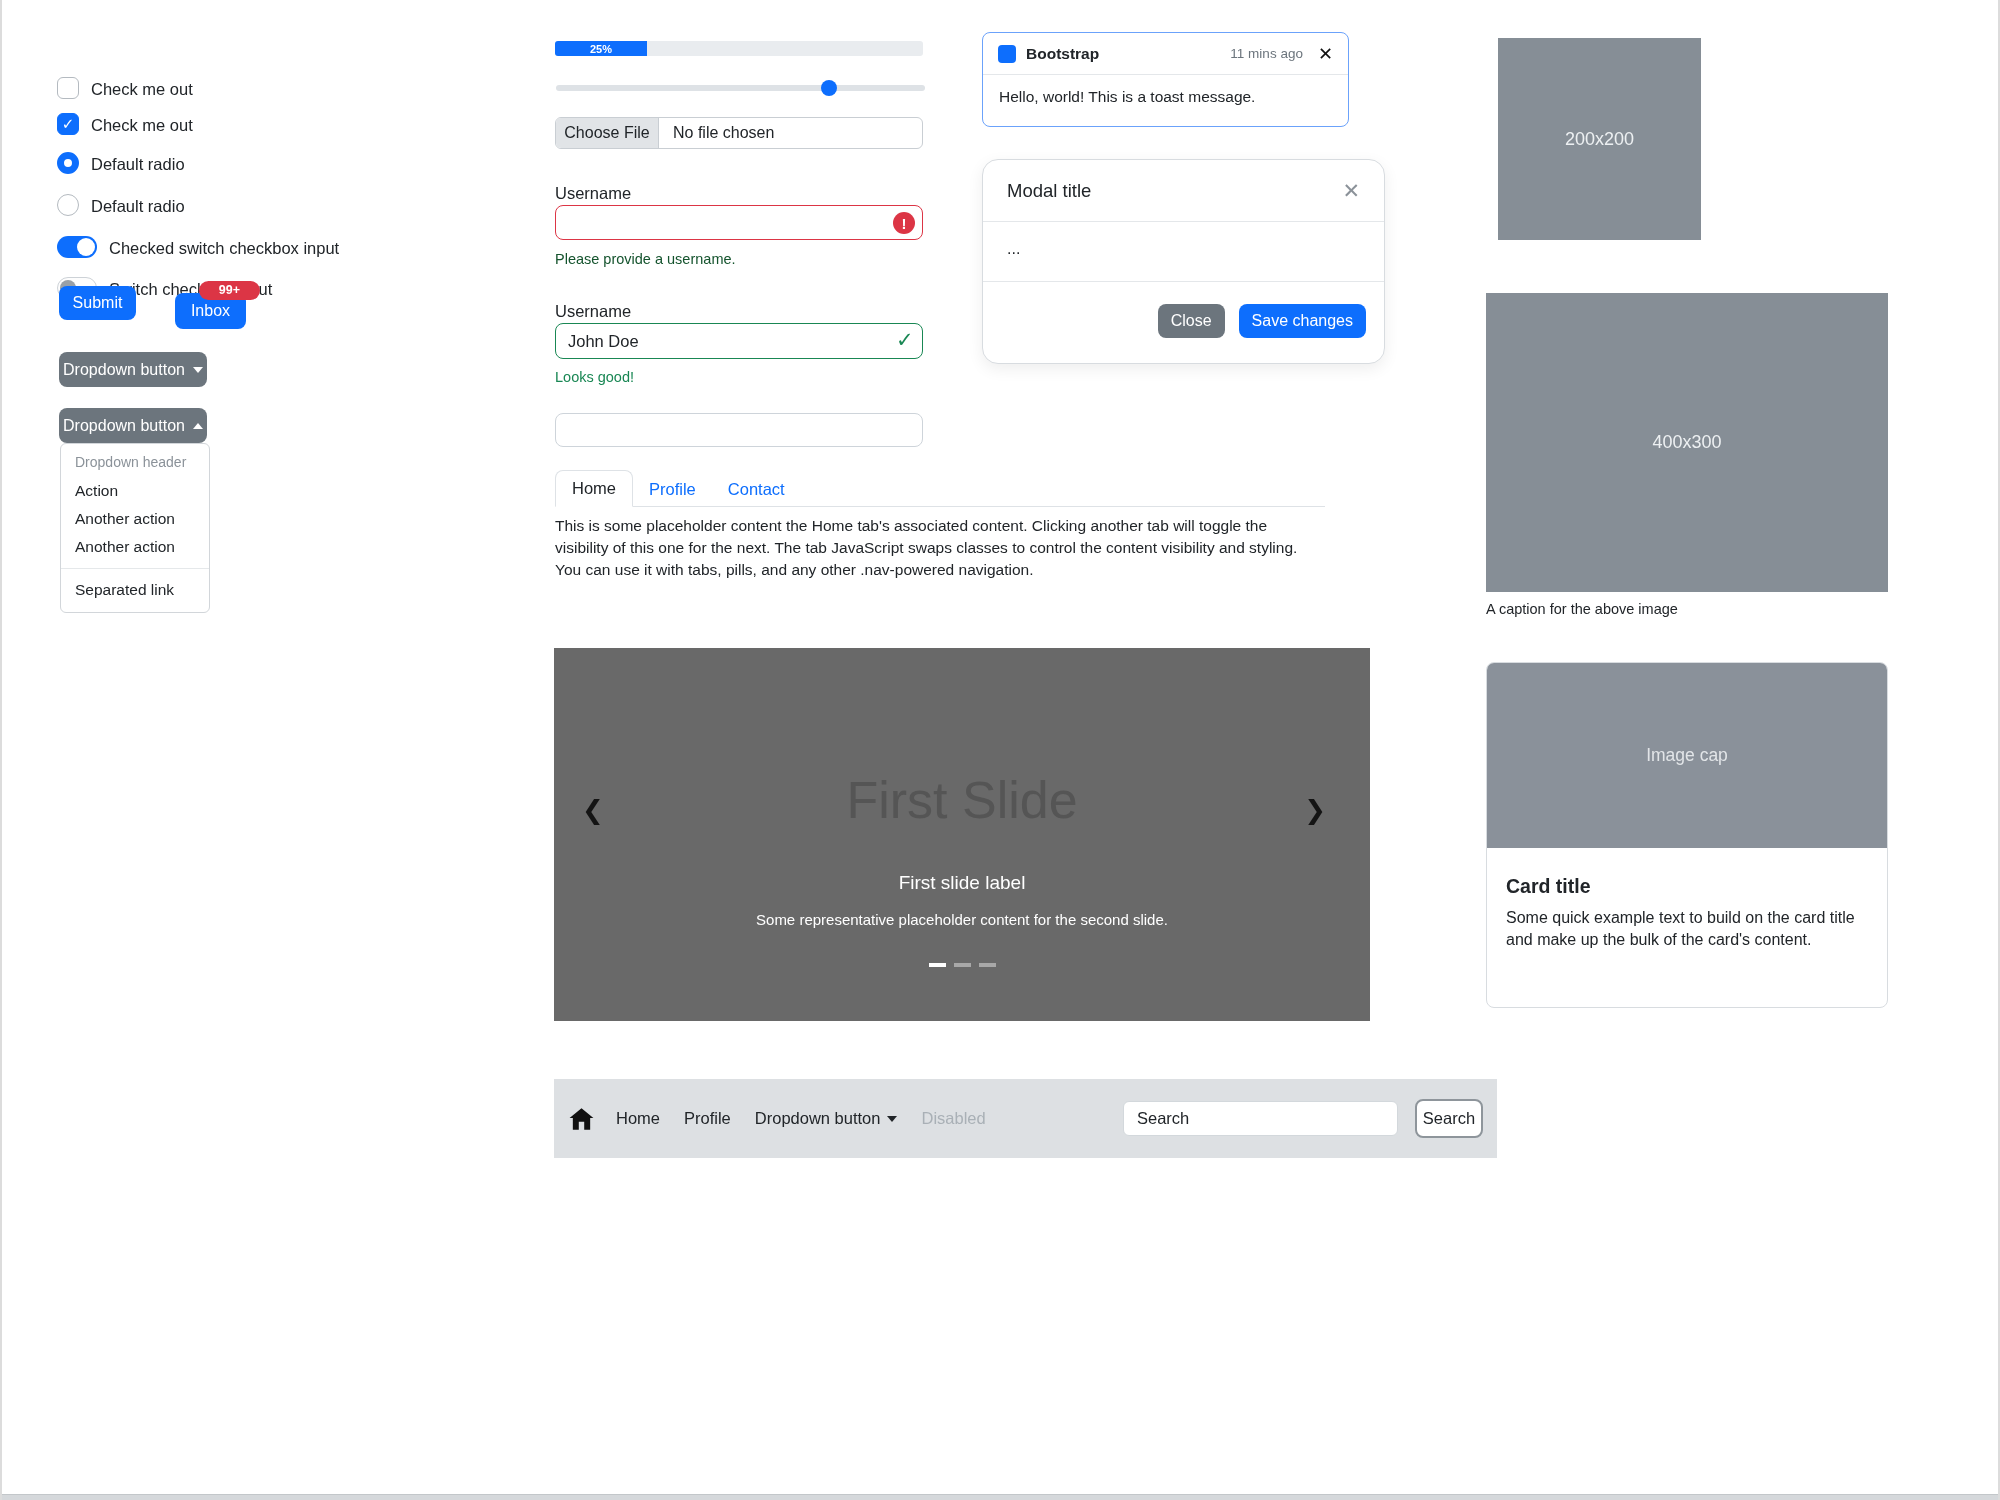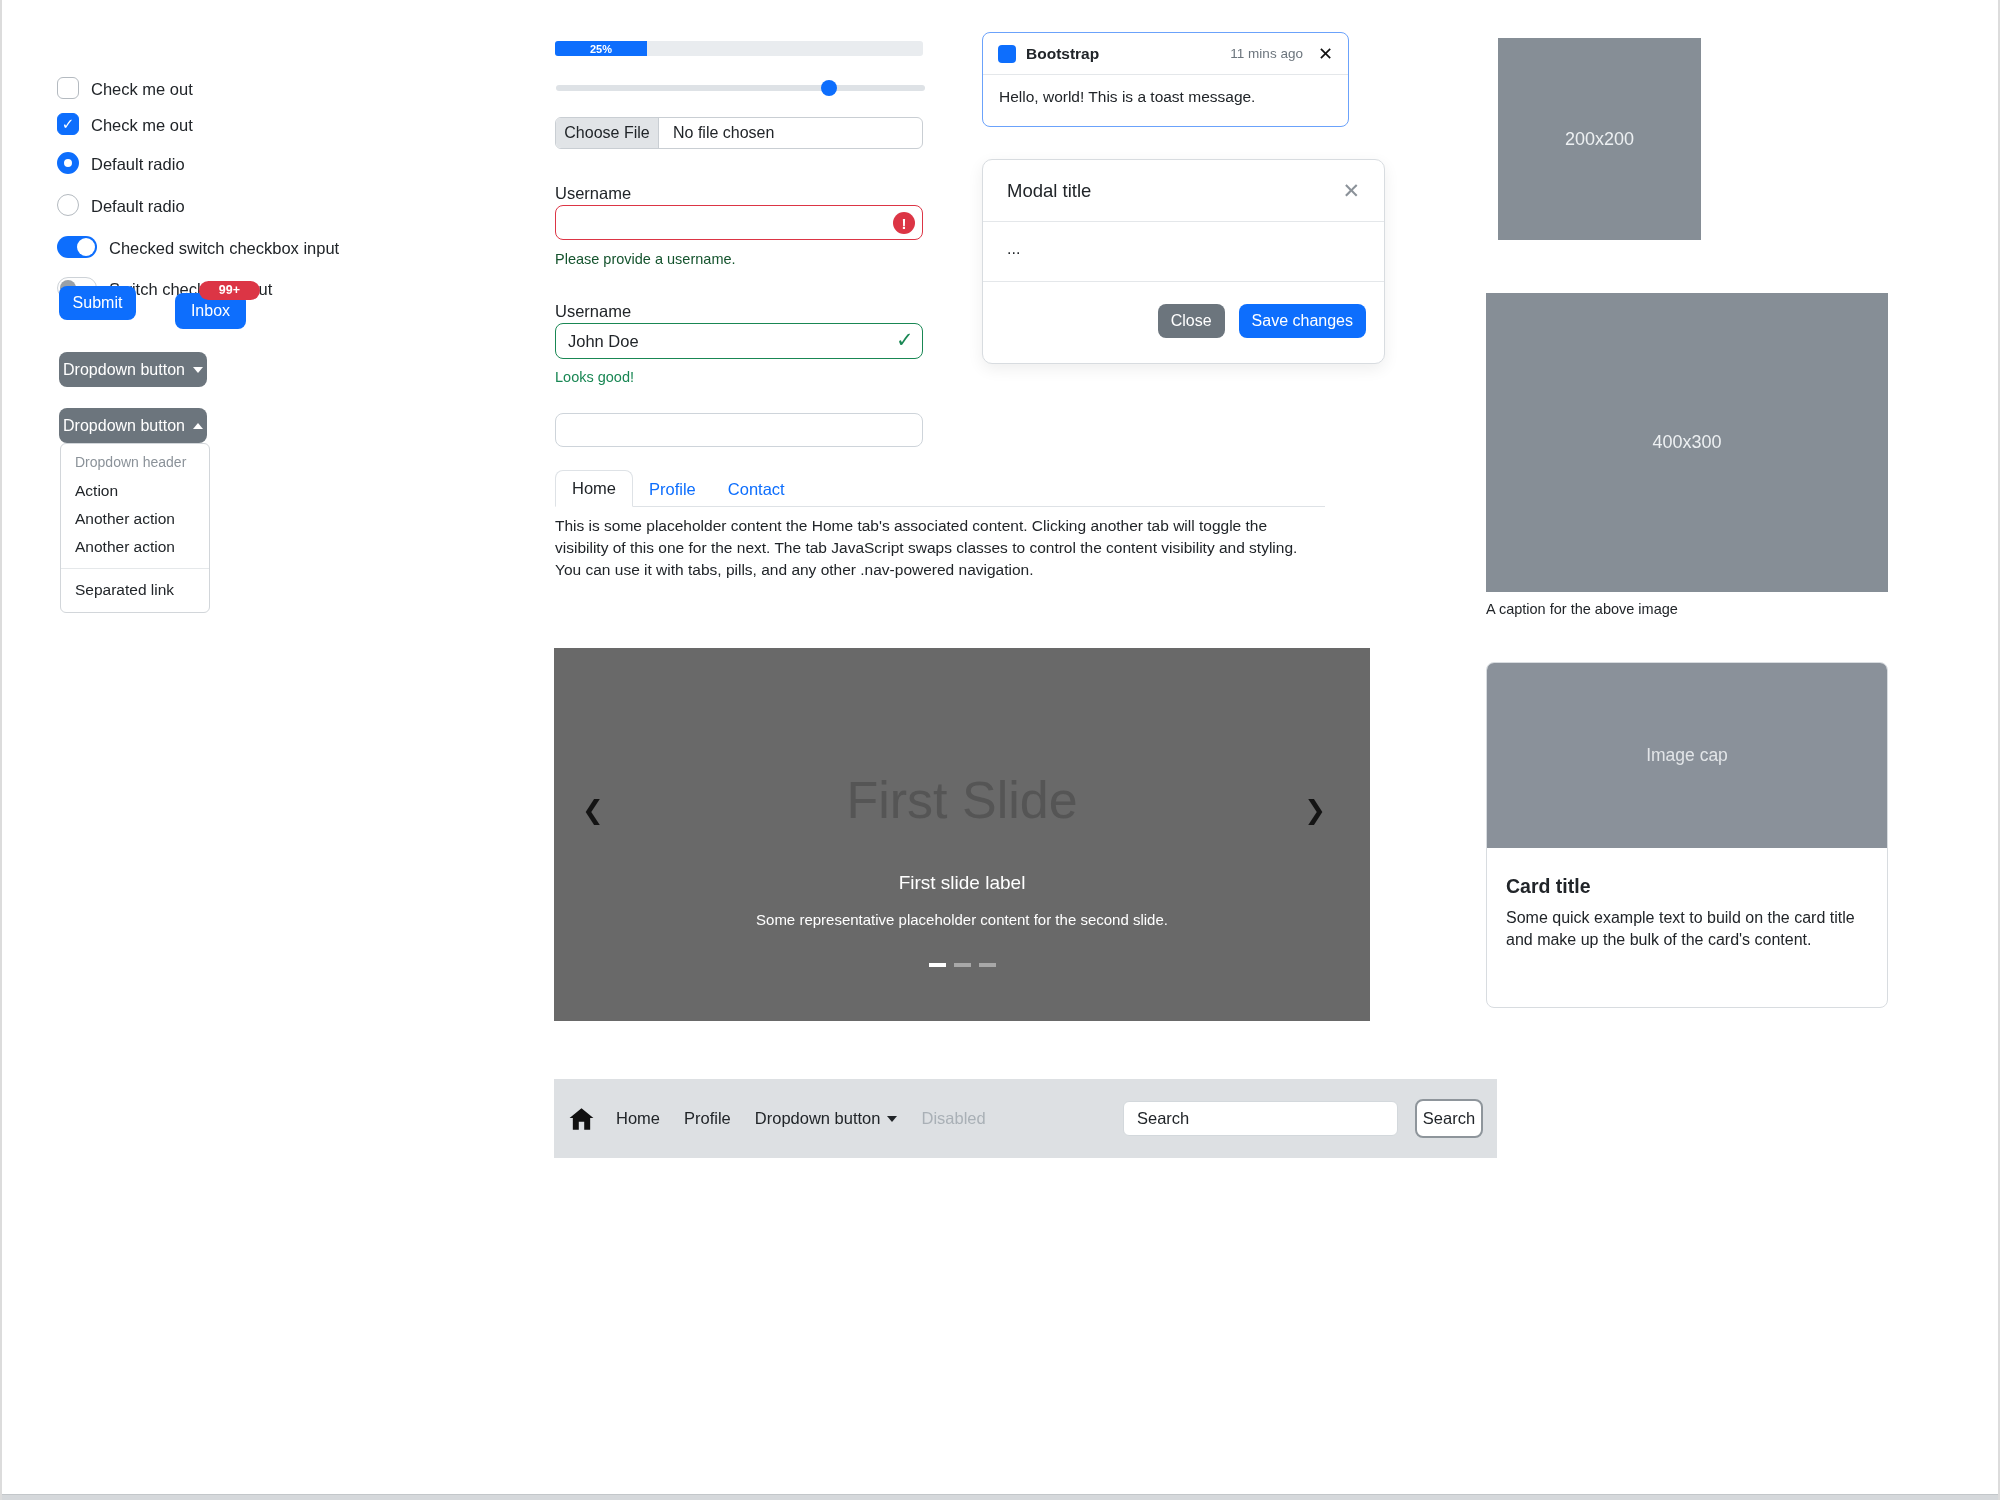--- a/index.html
+++ b/index.html
@@ -114,21 +114,21 @@
   
   .toast { left:980px; top:32px; width:367px; height:95px; background:#fff; border:1.5px solid #6ba2fb; border-radius:8px; }
   .toast-header { height:42px; border-bottom:1px solid #e4e7ea; display:flex; align-items:center; padding:0 15px; }
   .toast-logo { width:18px; height:18px; background:var(--primary); border-radius:4px; margin-right:10px; flex:0 0 auto; }
   .toast-title { font-weight:bold; font-size:15.5px; }
   .toast-time { margin-left:auto; font-size:13.5px; color:#6c757d; }
   .toast-close { margin-left:15px; font-size:18px; font-weight:600; color:#111; }
   .toast-body { padding:13px 16px; font-size:15.5px; }
 
   
-  .modal { left:980px; top:159px; width:403px; height:205px; background:#fff; border:1px solid #d8dce0; border-radius:10px;
+  .modal { left:980px; top:159px; width:403px; height:205px; background:#fff; border:1px solid #d8dce0; border-radius:16px;
            box-shadow:0 5px 16px rgba(0,0,0,.07); }
   .modal-header { height:62px; border-bottom:1px solid #e4e7ea; display:flex; align-items:center; padding:0 24px; }
   .modal-title { font-size:18.5px; font-weight:500; }
   .modal-close { margin-left:auto; color:#8b9299; font-size:21px; font-weight:600; }
   .modal-body { height:60px; border-bottom:1px solid #e4e7ea; padding:18px 24px; font-size:16px; }
   .modal-footer { display:flex; justify-content:flex-end; gap:14px; padding:22px 18px 0; }
   .modal-footer .btn { height:34px; padding:0 13px; font-size:16px; }
 </style>
 </head>
 <body>

